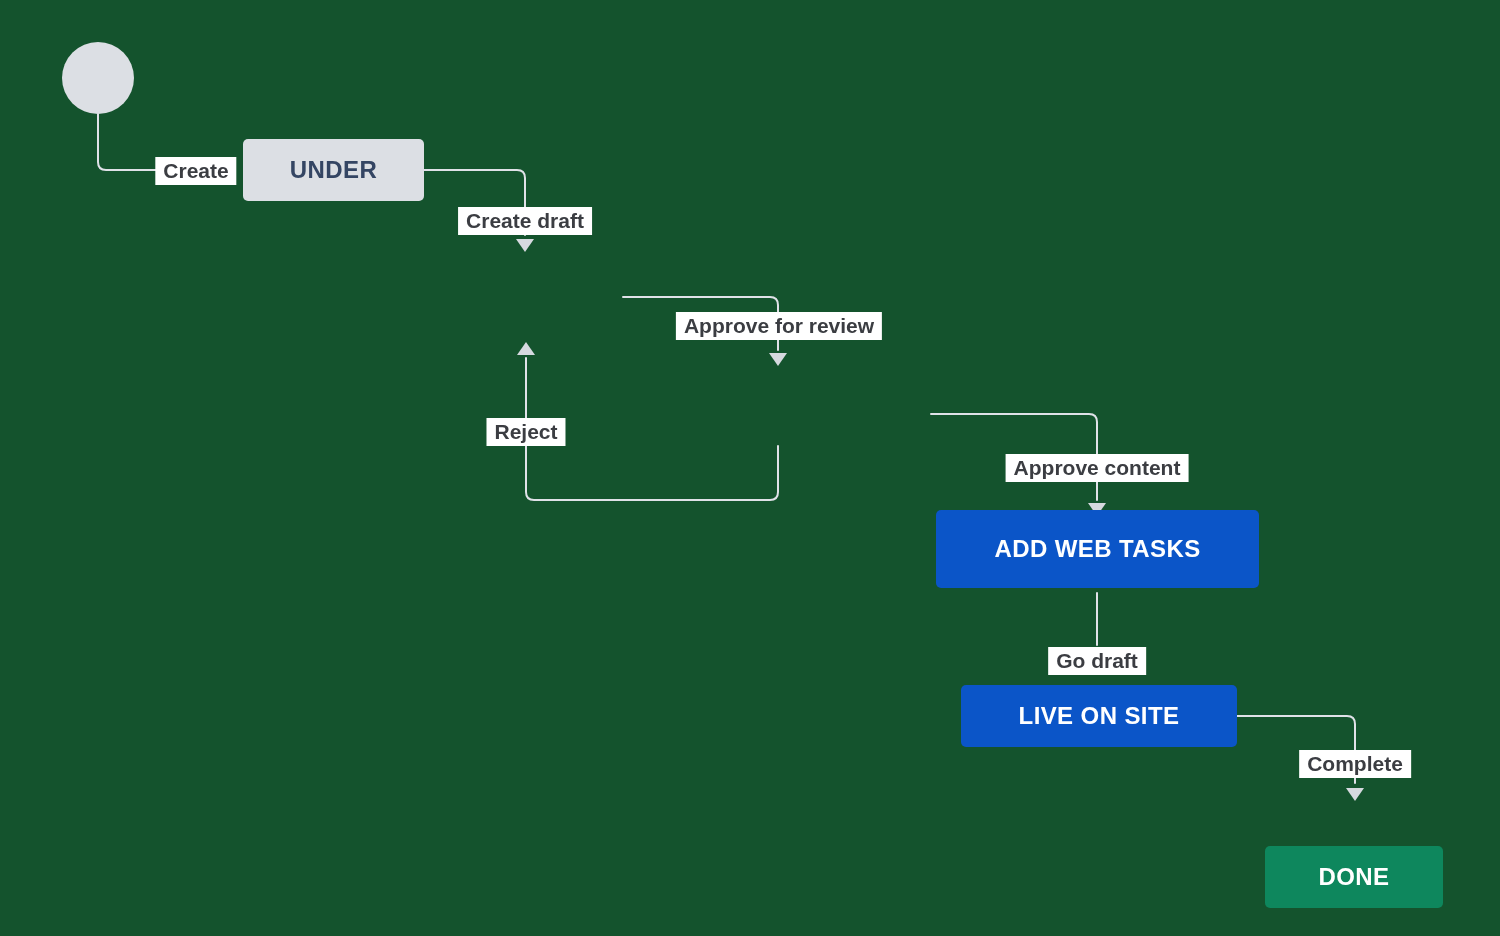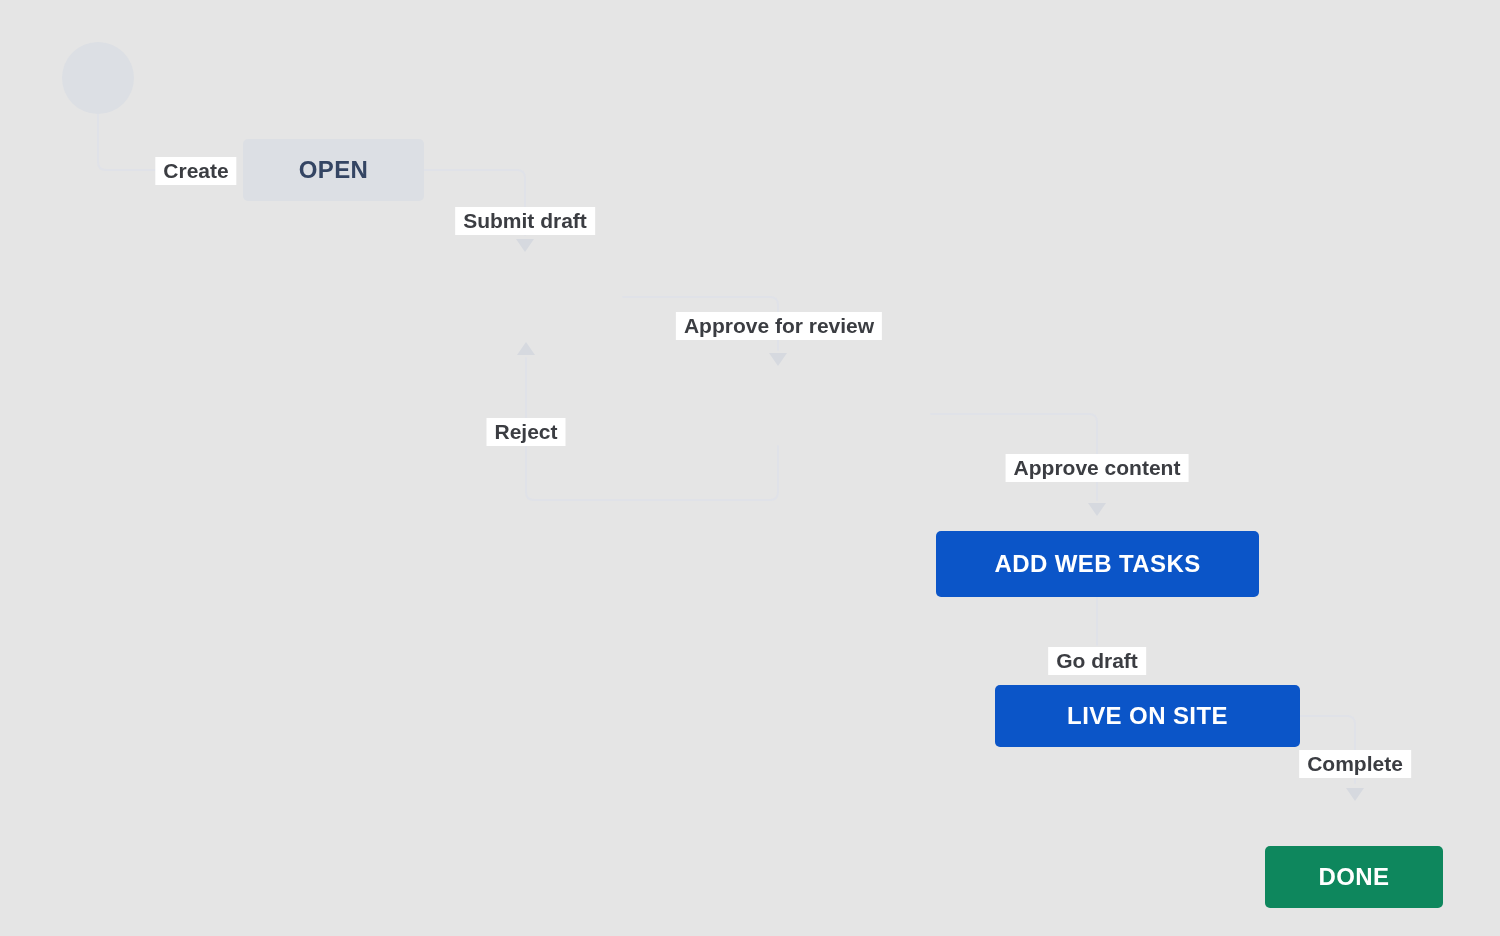--- a/index.html
+++ b/index.html
@@ -5,21 +5,21 @@
   html, body {
     margin: 0;
     padding: 0;
     background: #ffffff;
     font-family: "Liberation Sans", sans-serif;
   }
   #canvas {
     position: relative;
     width: 1500px;
     height: 936px;
-    background: #e5e5e5;
+    background: #14532d;
     overflow: hidden;
   }
   #connector-layer {
     position: absolute;
     left: 0;
     top: 0;
     width: 1500px;
     height: 936px;
   }
   .start-circle {
@@ -43,22 +43,22 @@
     white-space: nowrap;
     cursor: default;
   }
   .status--gray  { background: #DCDFE4; color: #344563; }
   .status--blue  { background: #0B55C8; color: #ffffff; }
   .status--green { background: #0E875D; color: #ffffff; }
 
   #status-open          { left: 243px;  top: 139px; width: 181px; height: 62px; }
   #status-draft         { left: 428px;  top: 266px; width: 195px; height: 62px; }
   #status-under-review  { left: 626px;  top: 383px; width: 305px; height: 62px; }
-  #status-add-web-tasks { left: 936px;  top: 531px; width: 323px; height: 66px; }
-  #status-live-on-site  { left: 995px;  top: 685px; width: 305px; height: 62px; text-align: center; }
+  #status-add-web-tasks { left: 936px;  top: 510px; width: 323px; height: 78px; }
+  #status-live-on-site  { left: 961px;  top: 685px; width: 276px; height: 62px; text-align: center; }
   #status-done          { left: 1265px; top: 814px; width: 178px; height: 62px; margin-top: 32px; }
 
   .tlabel {
     position: absolute;
     transform: translate(-50%, -50%);
     background: #ffffff;
     padding: 2px 8px;
     font-size: 21px;
     font-weight: 700;
     color: #3B3D42;
@@ -93,27 +93,27 @@
     <path d="M 931 414 L 1089 414 Q 1097 414 1097 422 L 1097 500" fill="none" stroke="#E0E2E8" stroke-width="2" stroke-linecap="round"></path>
     <polygon points="1088,503 1106,503 1097,516" fill="#D6D9DF"></polygon>
 
     <path d="M 1097 593 L 1097 645" fill="none" stroke="#E0E2E8" stroke-width="2" stroke-linecap="round"></path>
 
     <path d="M 1237 716 L 1347 716 Q 1355 716 1355 724 L 1355 783" fill="none" stroke="#E0E2E8" stroke-width="2" stroke-linecap="round"></path>
     <polygon points="1346,788 1364,788 1355,801" fill="#D6D9DF"></polygon>
   </svg>
 
   <div class="tlabel" id="tlabel-create">Create</div>
-  <div class="tlabel" id="tlabel-startdraft">Submit draft</div>
+  <div class="tlabel" id="tlabel-startdraft">Create draft</div>
   <div class="tlabel" id="tlabel-submit">Approve for review</div>
   <div class="tlabel" id="tlabel-reject">Reject</div>
   <div class="tlabel" id="tlabel-approve">Approve content</div>
   <div class="tlabel" id="tlabel-golive">Go draft</div>
   <div class="tlabel" id="tlabel-complete">Complete</div>
 
   <div class="start-circle"></div>
 
-  <div class="status status--gray" id="status-open">OPEN</div>
+  <div class="status status--gray" id="status-open">UNDER</div>
   <div class="status status--blue" id="status-add-web-tasks">ADD WEB TASKS</div>
   <div class="status status--blue" id="status-live-on-site">LIVE ON SITE</div>
   <div class="status status--green" id="status-done">DONE</div>
 
 </div>
 
 </body></html>

